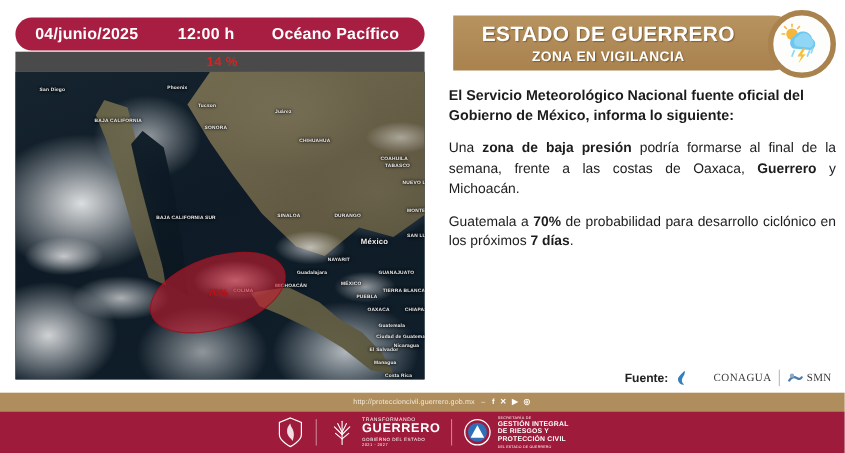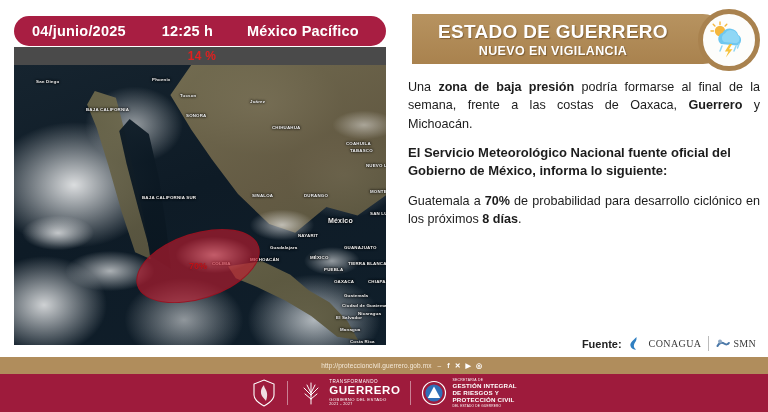--- a/index.html
+++ b/index.html
@@ -142,21 +142,21 @@
   .p-org { font-weight:bold; font-size:13px; line-height:1.4; }
   .p-body { font-size:12.6px; line-height:1.46; text-align:justify; }
   .p-note { font-size:11.2px; line-height:1.45; text-align:justify; }
   .p-body b, .p-note b { font-weight:bold; }
 
   .fuente {
     position:absolute; right:12px; top:336px;
     display:flex; align-items:center; gap:7px;
   }
   .fuente-lbl { font-weight:bold; font-size:11px; color:#222; }
-  .logo-conagua { display:flex; align-items:center; gap:7px; }
+  .logo-conagua { display:flex; align-items:center; gap:21px; }
   .logo-conagua .cn-txt { font-size:10px; color:#3a3a3a; letter-spacing:.4px; font-family:"Liberation Serif", serif; }
   .vline { width:1px; height:15px; background:#bbb; }
   .logo-smn { display:flex; align-items:center; gap:3px; }
   .logo-smn .smn-txt { font-size:10px; color:#3a3a3a; letter-spacing:.3px; font-family:"Liberation Serif", serif; }
 
   
   .url-bar {
     position:absolute; left:0; top:357px; width:768px; height:17px;
     background:#b08d5c; display:flex; align-items:center; justify-content:flex-end;
     padding-right:286px; gap:6px;
@@ -185,22 +185,22 @@
 </style>
 </head>
 <body>
 
 <div id="root">
 
   <div class="left-col">
 
     <div class="date-banner">
       <span>04/junio/2025</span>
-      <span class="dt-time">12:25 h</span>
-      <span class="dt-zone">México Pacífico</span>
+      <span class="dt-time">12:00 h</span>
+      <span class="dt-zone">Océano Pacífico</span>
     </div>
 
     <div class="prob-bar">
       <span class="pb-val">14 %</span>
     </div>
 
     <div class="map-wrap">
       <div class="sat">
         <div class="sat-ocean"></div>
         <div class="land land-main"></div>
@@ -246,21 +246,21 @@
       <div class="prob-ellipse">
         <span class="pe-label">70%</span>
       </div>
     </div>
   </div>
 
   <div class="right-col">
 
     <div class="hdr-bar">
       <div class="hdr-title">ESTADO DE GUERRERO</div>
-      <div class="hdr-sub">NUEVO EN VIGILANCIA</div>
+      <div class="hdr-sub">ZONA EN VIGILANCIA</div>
     </div>
 
     <div class="hdr-badge">
       <svg width="46" height="46" viewBox="0 0 46 46">
         <circle cx="14" cy="14" r="5.2" fill="#f5b63c"></circle>
         <g stroke="#f5b63c" stroke-width="1.4" stroke-linecap="round">
           <line x1="14" y1="5" x2="14" y2="7.4"></line>
           <line x1="7.2" y1="7.2" x2="8.9" y2="8.9"></line>
           <line x1="5" y1="14" x2="7.4" y2="14"></line>
           <line x1="20.8" y1="7.2" x2="19.1" y2="8.9"></line>
@@ -271,25 +271,25 @@
         <g stroke="#8fd7f5" stroke-width="1.5" stroke-linecap="round">
           <line x1="16" y1="29" x2="14" y2="34"></line>
           <line x1="30" y1="29" x2="28" y2="34"></line>
           <line x1="33" y1="27" x2="31.5" y2="31"></line>
         </g>
       </svg>
     </div>
 
     <div class="body-text">
 
+      <p class="pp p-org">El Servicio Meteorológico Nacional fuente oficial del Gobierno de México, informa lo siguiente:</p>
+
       <p class="pp p-body"><span>Una </span><b>zona de baja presión</b><span> podría formarse al final de la semana, frente a las costas de Oaxaca, </span><b>Guerrero</b><span> y Michoacán.</span></p>
 
-      <p class="pp p-org">El Servicio Meteorológico Nacional fuente oficial del Gobierno de México, informa lo siguiente:</p>
-
-      <p class="pp p-body"><span>Guatemala a </span><b>70%</b><span> de probabilidad para desarrollo ciclónico en los próximos </span><b>8 días</b><span>.</span></p>
+      <p class="pp p-body"><span>Guatemala a </span><b>70%</b><span> de probabilidad para desarrollo ciclónico en los próximos </span><b>7 días</b><span>.</span></p>
 
     </div>
 
     <div class="fuente">
       <span class="fuente-lbl">Fuente:</span>
       <span class="logo-conagua">
         <svg width="13" height="15" viewBox="0 0 13 15">
           <path d="M7.5 1 C4 4.5 1 6.5 1.4 9.6 C1.8 12.4 4.6 14 7 13.6 C5 12.2 4.2 10 5.4 7.6 C6.2 6 8 4.2 7.5 1 z" fill="#2f7fc1"></path>
         </svg>
         <span class="cn-txt">CONAGUA</span>

